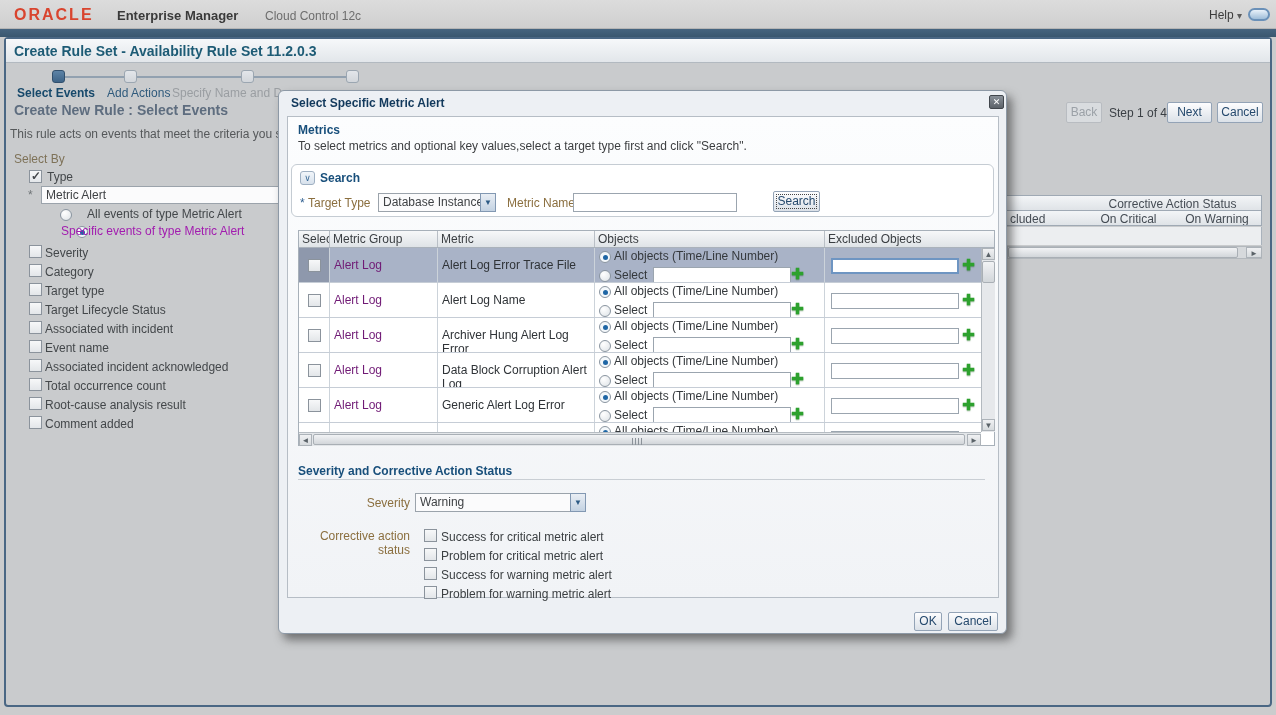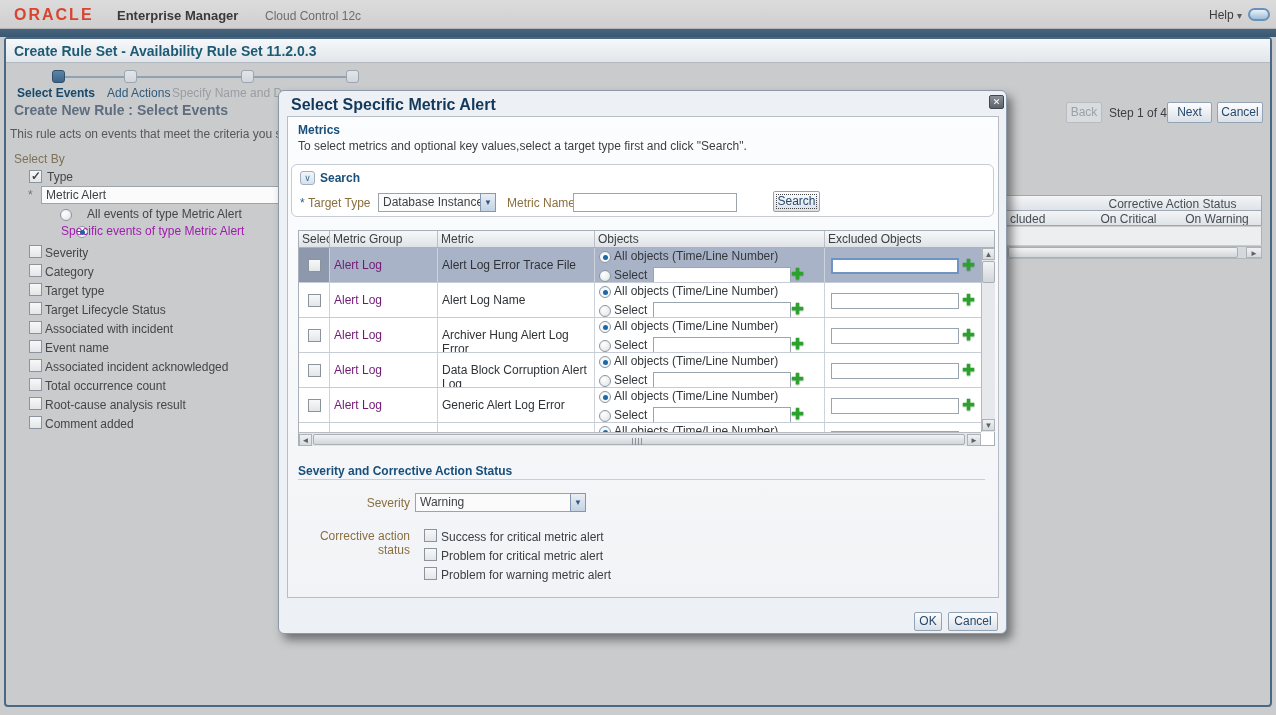--- a/index.html
+++ b/index.html
@@ -53,21 +53,21 @@
 
   
   .rt-cell { position:absolute; height:16px; border:1px solid #9fa9b4; border-left:none; background:linear-gradient(#f3f5f7,#dfe3e7); color:#454c54; text-align:center; padding-top:1px; overflow:hidden; }
   .rt-rowarea { position:absolute; left:1007px; top:227px; width:255px; height:18px; background:#eceef0; border-right:1px solid #a9b2bc; }
   .scrolltrack { background:#d6d9dc; border:1px solid #b3b8bd; }
   .scrollthumb { background:linear-gradient(#f2f3f5,#d2d6da); border:1px solid #a9afb5; border-radius:2px; }
   .scrollarrow { color:#5a6268; font-size:8px; line-height:11px; text-align:center; background:linear-gradient(#f0f1f3,#d6dadd); border:1px solid #adb3b9; }
 
   
   .dialog { position:absolute; left:278px; top:90px; width:729px; height:544px; background:#edf0f4; border:1px solid #8d99a6; border-radius:6px; box-shadow:5px 6px 10px rgba(40,40,40,0.55); z-index:30; }
-  .dlg-title { position:absolute; left:12px; top:5px; font-size:16px; font-weight:bold; color:#12395c; }
+  .dlg-title { position:absolute; left:12px; top:5px; font-size:12px; font-weight:bold; color:#12395c; }
   .dlg-close { position:absolute; left:710px; top:4px; width:15px; height:14px; background:linear-gradient(#8a9199,#5c6269); border:1px solid #41464c; border-radius:2px; color:#fff; font-size:9px; line-height:13px; text-align:center; cursor:pointer; }
   .panel { position:absolute; left:8px; top:25px; width:712px; height:482px; background:linear-gradient(#fcfdfe,#f1f3f6); border:1px solid #b6bdc5; border-radius:0; }
   .secthead { font-weight:bold; color:#184f7b; font-size:12px; }
   .goldlab { color:#8b6f3f; }
   .searchbox { position:absolute; left:3px; top:47px; width:703px; height:53px; background:#ffffff; border:1px solid #c5ccd3; border-radius:6px; }
   .discl { position:absolute; left:8px; top:6px; width:15px; height:14px; border:1px solid #9fb0c2; border-radius:3px; background:linear-gradient(#f2f6fa,#d7e1ec); color:#3a6a96; font-size:9px; line-height:13px; text-align:center; cursor:pointer; }
   .tin { border:1px solid #9ba5af; background:#fff; height:16px; font:11px "Liberation Sans",sans-serif; padding:0 2px; }
   .comboarrow { position:absolute; width:16px; background:linear-gradient(#e9eef4,#c3d2e2); border:1px solid #8298b2; color:#2c5a85; font-size:8px; text-align:center; cursor:pointer; }
   .plus { color:#2da12e; font-size:15px; font-weight:bold; text-shadow:0 1px 1px rgba(0,70,0,0.35); cursor:pointer; }
 
@@ -335,20 +335,24 @@
   <div class="ca-item">
     <span class="cb"></span>
     <span class="ca-lab">Success for critical metric alert</span>
   </div>
 
   <div class="ca-item">
     <span class="cb"></span>
     <span class="ca-lab">Problem for critical metric alert</span>
   </div>
 
+  <div class="ca-item">
+    <span class="cb"></span>
+    <span class="ca-lab">Success for warning metric alert</span>
+  </div>
 
   <div class="ca-item">
     <span class="cb"></span>
     <span class="ca-lab">Problem for warning metric alert</span>
   </div>
 </div>
   </div>
 
   <div class="btn abs" style="left:635px; top:521px; width:28px; height:19px; line-height:17px;">OK</div>
   <div class="btn abs" style="left:669px; top:521px; width:50px; height:19px; line-height:17px;">Cancel</div>

